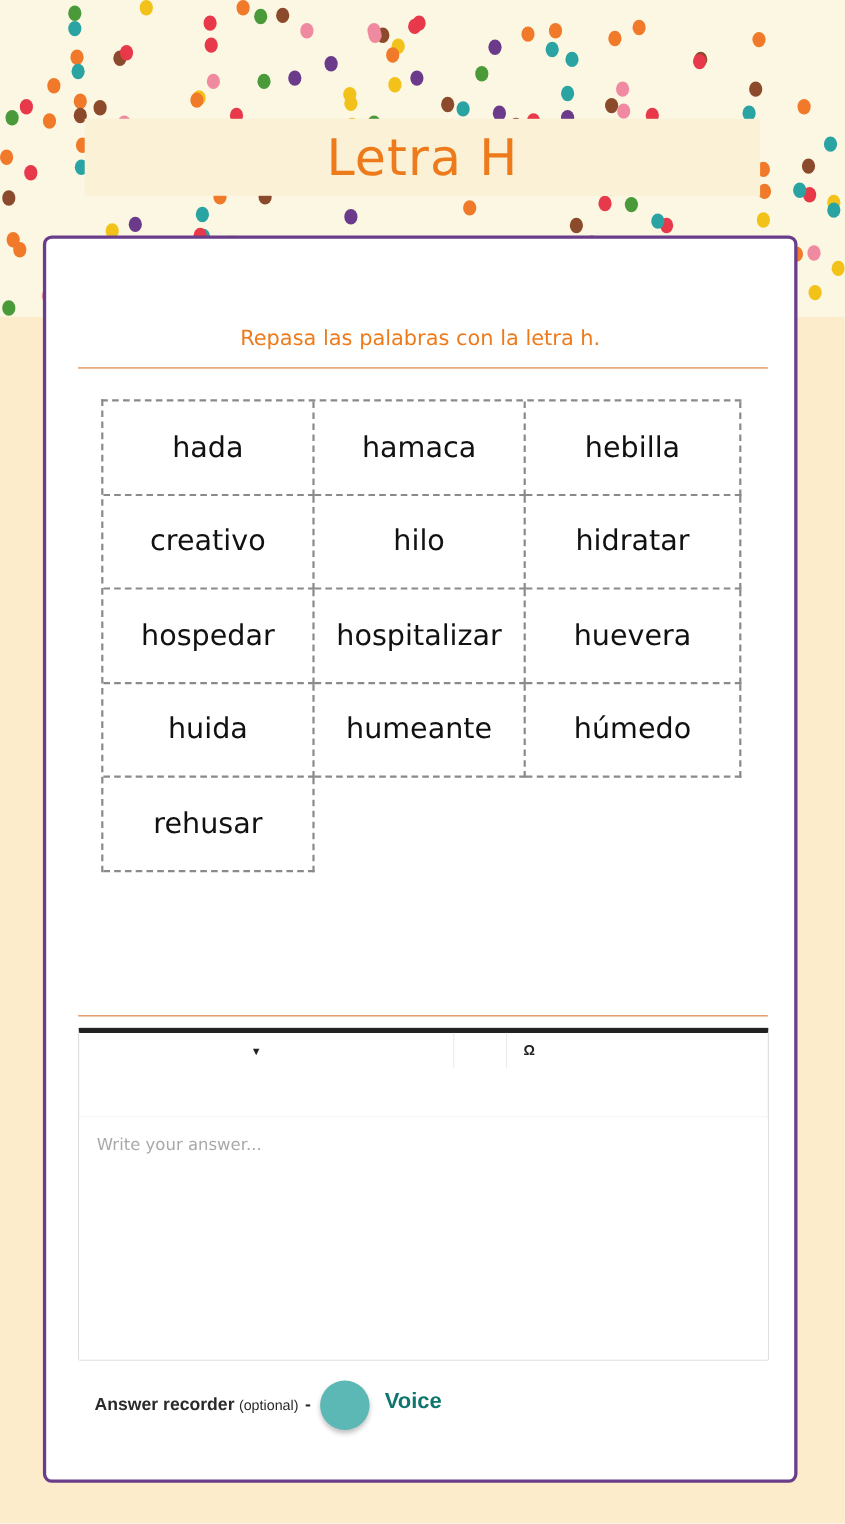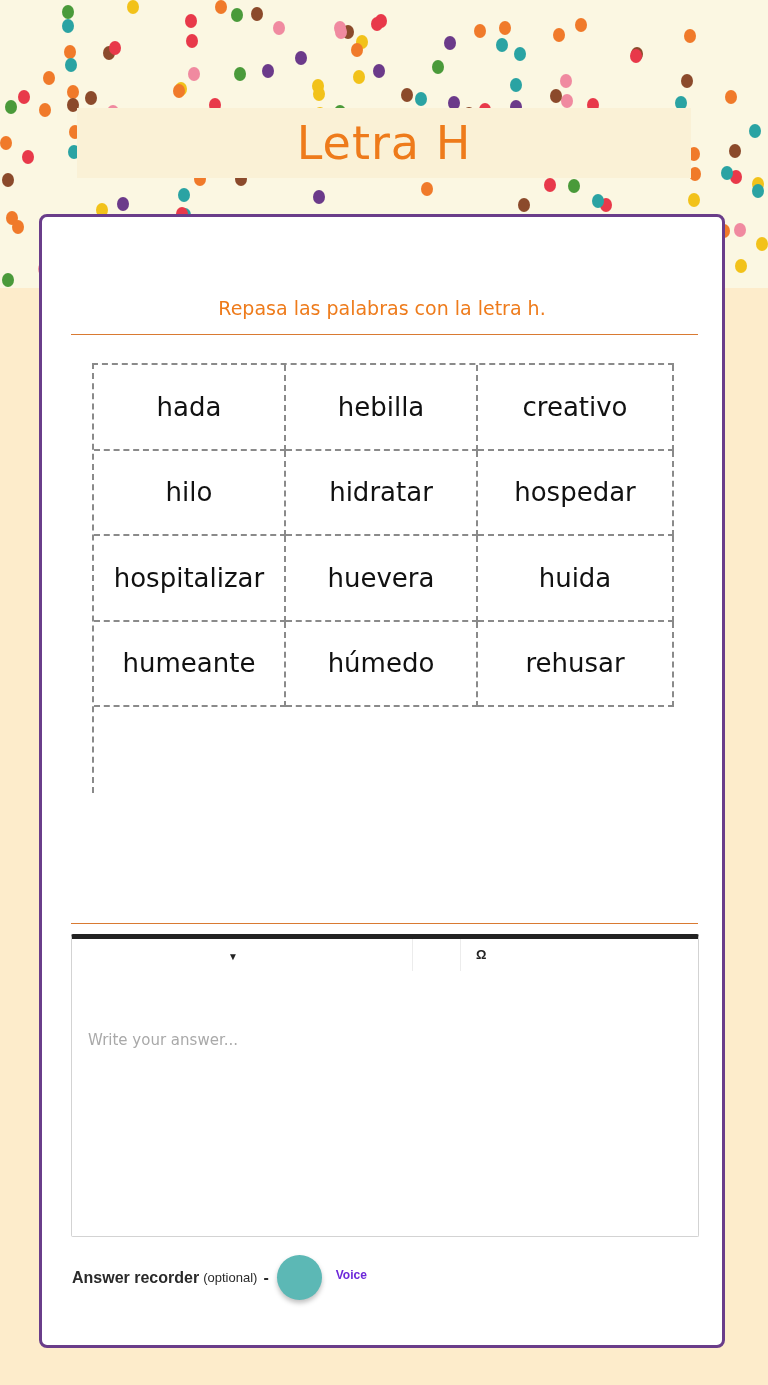--- a/index.html
+++ b/index.html
@@ -47,29 +47,29 @@
   }
   .toolbar { position:relative; height:76px; border-bottom:2px solid #d3d3d3; }
   .tb-caret { position:absolute; left:156px; top:12px; font-size:10px; color:#222; }
   .tb-div { position:absolute; top:0; width:1px; height:32px; background:#ececec; }
   .tb-omega { position:absolute; left:404px; top:8px; font-size:13px; font-weight:bold; color:#222; }
   .answer-area {
     position:absolute; left:0; top:76px; right:0; bottom:0; border:none; resize:none; outline:none;
     padding:16px 16px; box-sizing:border-box; font-family:"DejaVu Sans", sans-serif; font-size:15px; color:#333;
   }
   .answer-area::placeholder { color:#a9a9a9; }
-  .recorder { position:absolute; left:30px; top:1038px; display:flex; align-items:center; }
+  .recorder { position:absolute; left:44px; top:1038px; display:flex; align-items:center; }
   .rec-label { font-size:16px; font-weight:bold; color:#2a2a2a; }
   .rec-opt { font-size:13px; font-weight:normal; color:#2a2a2a; margin-left:4px; }
   .rec-dash { font-size:16px; font-weight:bold; color:#2a2a2a; margin:0 6px; }
   .rec-btn {
     width:45px; height:45px; border-radius:50%; background:#5cb8b5;
     box-shadow:0 3px 5px rgba(0,0,0,0.25); margin-left:2px;
   }
-  .rec-voice { font-size:12px; font-weight:bold; color:#6d28d9; margin-left:14px; margin-top:-6px; }
+  .rec-voice { font-size:20px; font-weight:bold; color:#0f766e; margin-left:14px; margin-top:-6px; }
 </style>
 </head>
 <body>
 
 <div class="dots-bg" id="dots">
     <span class="dot" style="left: 372px; top: 157px; background: rgb(139, 74, 43);"></span>
     <span class="dot" style="left: 185px; top: 124px; background: rgb(74, 154, 58);"></span>
     <span class="dot" style="left: 59px; top: 246px; background: rgb(74, 154, 58);"></span>
     <span class="dot" style="left: 312px; top: 79px; background: rgb(242, 194, 26);"></span>
     <span class="dot" style="left: 499px; top: 21px; background: rgb(240, 122, 42);"></span>
@@ -223,20 +223,21 @@
 <div class="title-banner">
   <span class="title-text">Letra H</span>
 </div>
 
 <div class="card">
   <div class="instruction inst1">Repasa las palabras con la letra h.</div>
   <div class="rule" style="top:117px;"></div>
 
   <div class="grid">
     <div class="cell">hada</div>
+    <div class="cell">hamaca</div>
     <div class="cell">hebilla</div>
     <div class="cell">creativo</div>
     <div class="cell">hilo</div>
     <div class="cell">hidratar</div>
     <div class="cell">hospedar</div>
     <div class="cell">hospitalizar</div>
     <div class="cell">huevera</div>
     <div class="cell">huida</div>
     <div class="cell">humeante</div>
     <div class="cell">húmedo</div>

